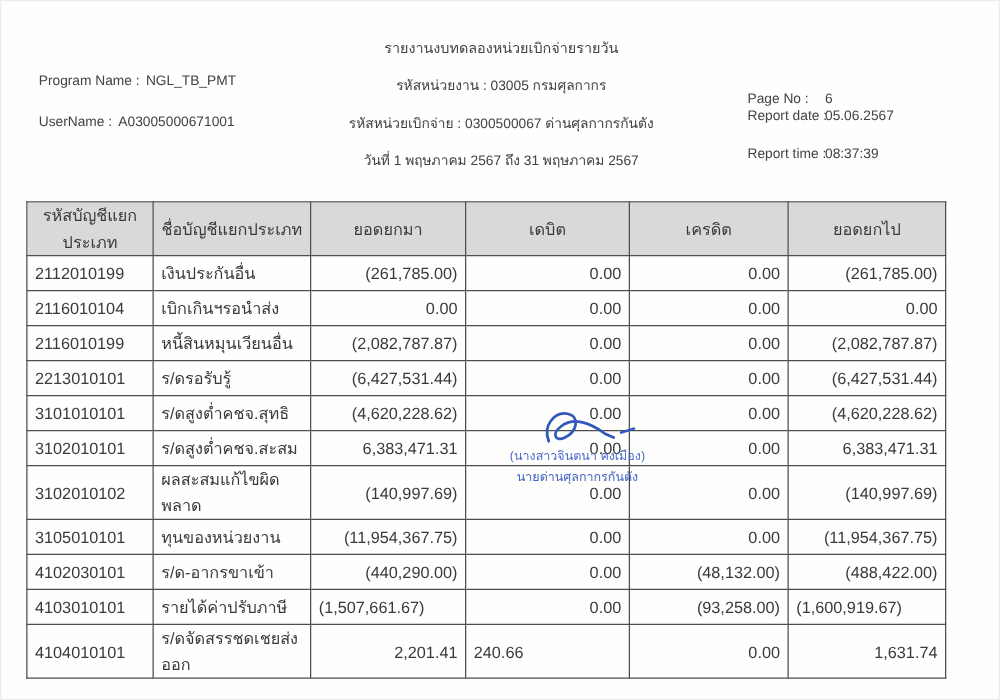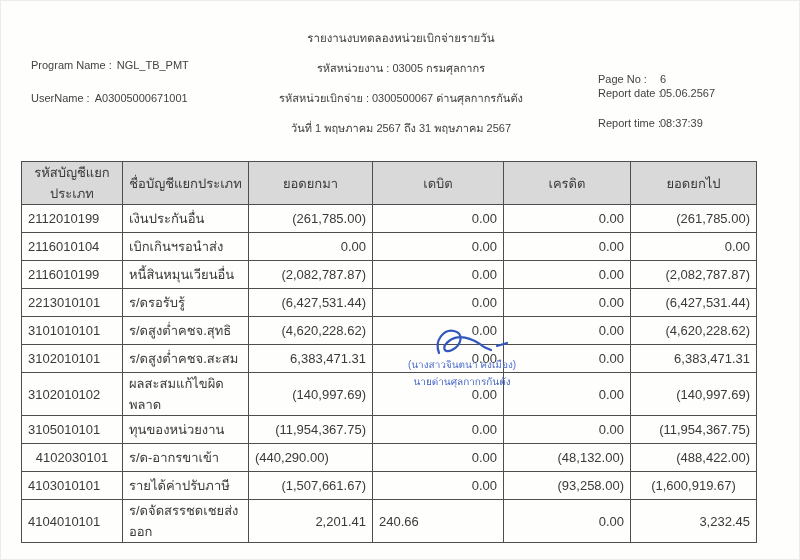--- a/index.html
+++ b/index.html
@@ -161,42 +161,42 @@
         </tr>
         <tr>
           <td style="text-align: left;">3105010101</td>
           <td style="text-align: left;">ทุนของหน่วยงาน</td>
           <td style="text-align: right;">(11,954,367.75)</td>
           <td style="text-align: right;">0.00</td>
           <td style="text-align: right;">0.00</td>
           <td style="text-align: right;">(11,954,367.75)</td>
         </tr>
         <tr>
-          <td style="text-align: center;">4102030101</td>
+          <td style="text-align: left;">4102030101</td>
           <td style="text-align: left;">ร/ด-อากรขาเข้า</td>
-          <td style="text-align: left;">(440,290.00)</td>
+          <td style="text-align: right;">(440,290.00)</td>
           <td style="text-align: right;">0.00</td>
           <td style="text-align: right;">(48,132.00)</td>
           <td style="text-align: right;">(488,422.00)</td>
         </tr>
         <tr>
           <td style="text-align: left;">4103010101</td>
           <td style="text-align: left;">รายได้ค่าปรับภาษี</td>
-          <td style="text-align: right;">(1,507,661.67)</td>
+          <td style="text-align: left;">(1,507,661.67)</td>
           <td style="text-align: right;">0.00</td>
           <td style="text-align: right;">(93,258.00)</td>
-          <td style="text-align: center;">(1,600,919.67)</td>
+          <td style="text-align: left;">(1,600,919.67)</td>
         </tr>
         <tr>
           <td style="text-align: left;">4104010101</td>
           <td style="text-align: left;">ร/ดจัดสรรชดเชยส่งออก</td>
           <td style="text-align: right;">2,201.41</td>
           <td style="text-align: left; margin-top: 20px;">240.66</td>
           <td style="text-align: right;">0.00</td>
-          <td style="text-align: right;">3,232.45</td>
+          <td style="text-align: right;">1,631.74</td>
         </tr>
       </tbody>
   </table>
 
   <svg class="sig-ink" width="96" height="36" viewBox="0 0 96 36">
     <path d="M8,27 C3,14 13,3 23,5 C33,7 31,19 21,24 C13,28 10,21 18,15 C27,8 40,11 53,21 L60,24" fill="none" stroke="#3358bd" stroke-width="2.2" stroke-linecap="round"></path>
     <path d="M66,20 L76,17" fill="none" stroke="#3358bd" stroke-width="2.2" stroke-linecap="round"></path>
   </svg>
   <div class="sig-name">(นางสาวจินตนา คงเมือง)</div>
   <div class="sig-title">นายด่านศุลกากรกันตัง</div>

